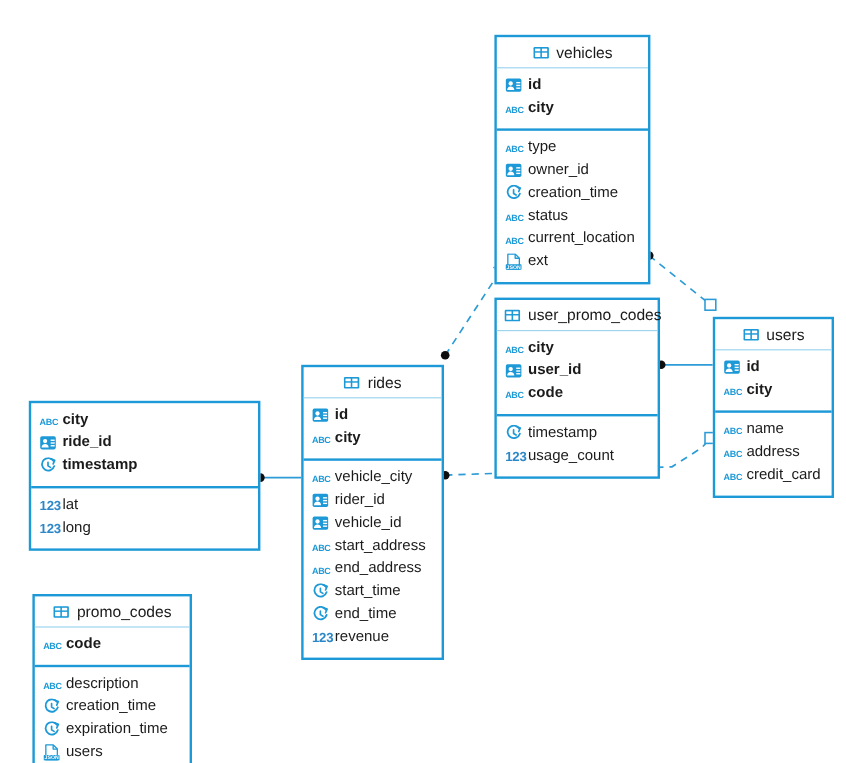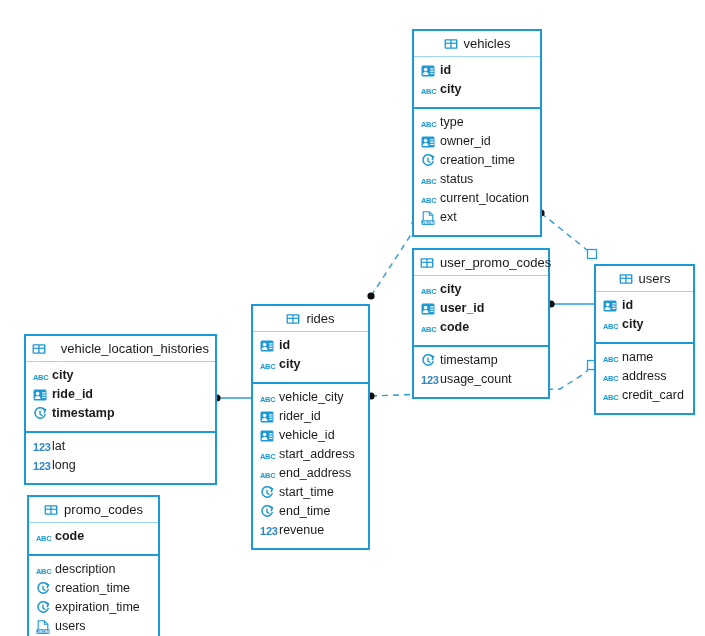--- a/index.html
+++ b/index.html
@@ -415,32 +415,20 @@
             </span>
             <span class="fname">end_time</span>
           </div>
           <div class="field">
             <span class="ico"><span class="ico-123">123</span></span>
             <span class="fname">revenue</span>
           </div>
         </div>
       </div>
       <div class="entity" style="left: 24px; top: 334px; width: 193px;">
-        <div class="entity-header left">
-          <span class="ico">
-            <svg viewBox="0 0 14 14" xmlns="http://www.w3.org/2000/svg">
-              <rect x="0.6" y="2.2" width="12.8" height="9.6" rx="1" fill="#1C99D6"></rect>
-              <rect x="1.9" y="3.5" width="4.4" height="2.2" fill="#ffffff"></rect>
-              <rect x="7.6" y="3.5" width="4.4" height="2.2" fill="#ffffff"></rect>
-              <rect x="1.9" y="6.9" width="4.4" height="3.6" fill="#ffffff"></rect>
-              <rect x="7.6" y="6.9" width="4.4" height="3.6" fill="#ffffff"></rect>
-            </svg>
-          </span>
-          <span>vehicle_location_histories</span>
-        </div>
         <div class="section keys">
           <div class="field pk">
             <span class="ico"><span class="ico-abc">ABC</span></span>
             <span class="fname">city</span>
           </div>
           <div class="field pk">
             <span class="ico">
               <svg viewBox="0 0 14 14" xmlns="http://www.w3.org/2000/svg">
                 <rect x="0.5" y="1.5" width="13" height="11" rx="1.5" fill="#1C99D6"></rect>
                 <circle cx="4.6" cy="5.6" r="1.8" fill="#ffffff"></circle>

